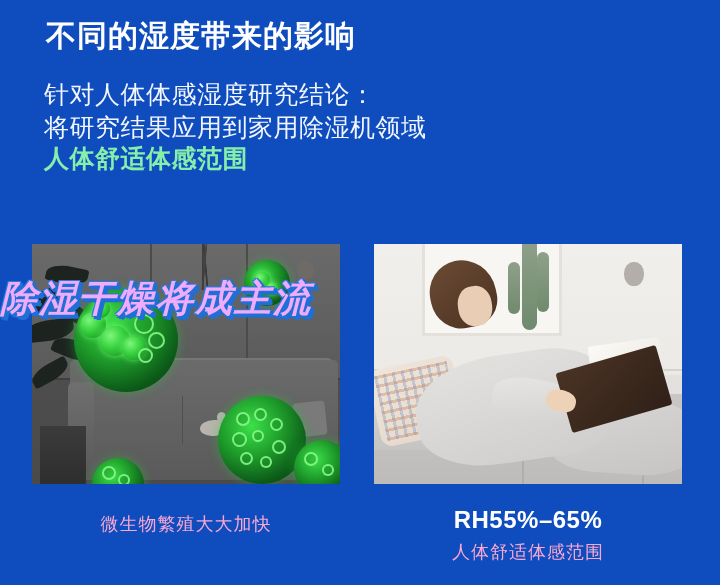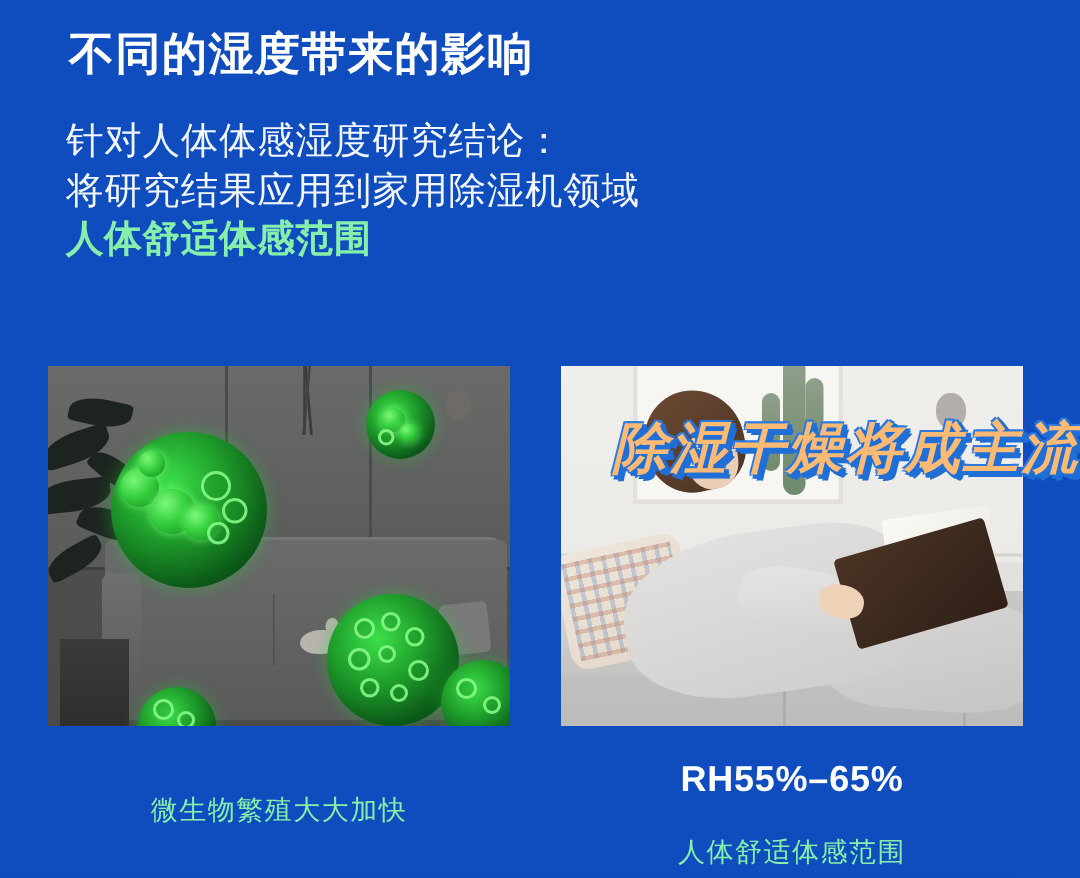--- a/index.html
+++ b/index.html
@@ -221,42 +221,42 @@
   }
   .book .pages{
     position:absolute; left:34px; top:-12px; width:72px; height:54px;
     background:linear-gradient(150deg,#fbfaf6,#e6e3dc);
     border-radius:3px; transform:rotate(8deg);
   }
 
   
   .overlay-headline{
     position:absolute; left:0; top:274px; width:720px;
-    text-align:right;
+    text-align:left;
     font-size:37px; font-weight:bold; font-style:italic;
-    color:#fdba74;
+    color:#f0abfc;
     letter-spacing:2px;
     white-space:nowrap;
     text-shadow:
        3px 3px 0 #1f6fd6,  2px 3px 0 #1f6fd6,  3px 2px 0 #1f6fd6,
        4px 4px 0 #1f6fd6,  1px 3px 0 #1f6fd6,  3px 1px 0 #1f6fd6,
       -1px -1px 0 #2a7ae0, 1px -1px 0 #2a7ae0,
       -1px  1px 0 #2a7ae0;
   }
 
   
   .caption{ position:absolute; top:506px; width:308px; text-align:center; }
   .caption.left { left:32px; }
   .caption.right{ left:374px; }
   .cap-head{
     color:#ffffff; font-weight:bold; font-size:24px;
     letter-spacing:0.5px; white-space:nowrap;
   }
   .cap-sub{
-    margin-top:22px; color:#86efac; font-size:18px;
+    margin-top:6px; color:#f9a8d4; font-size:18px;
     letter-spacing:1px; white-space:nowrap;
   }
 </style>
 </head>
 <body>
 
 <div class="page-title">不同的湿度带来的影响</div>
 
 <div class="body-block">
   <div class="body-line">针对人体体感湿度研究结论：</div>

